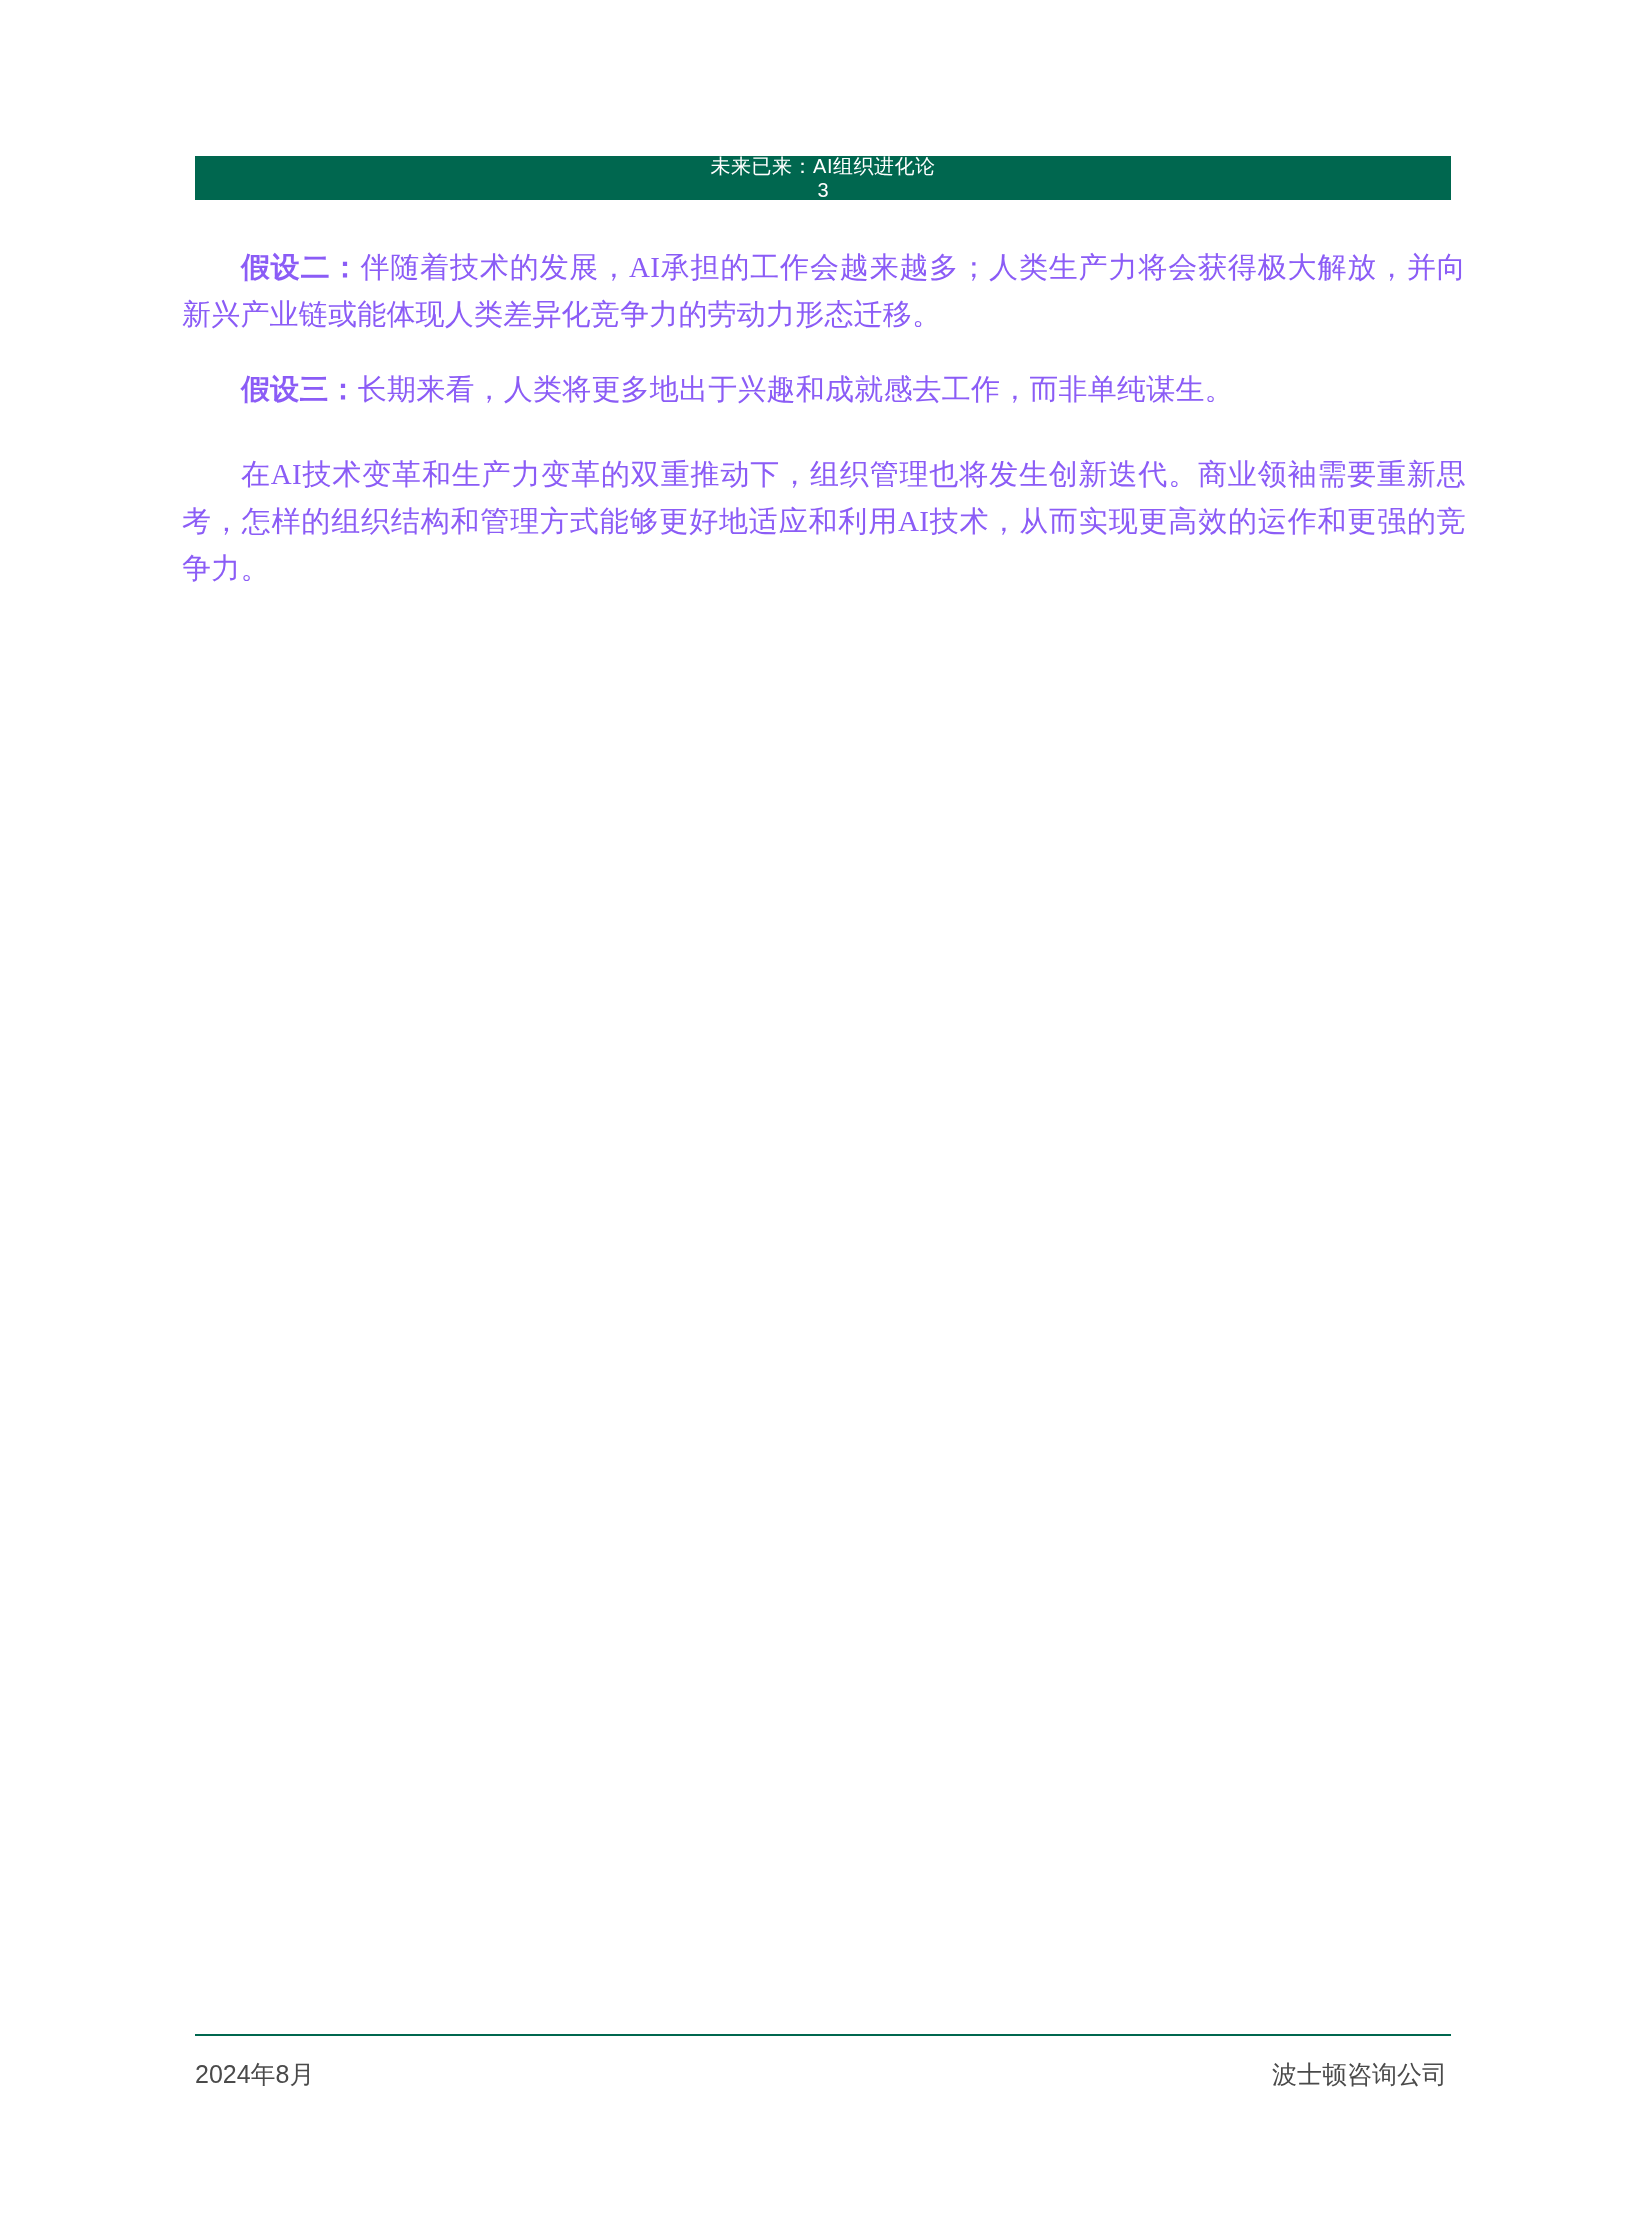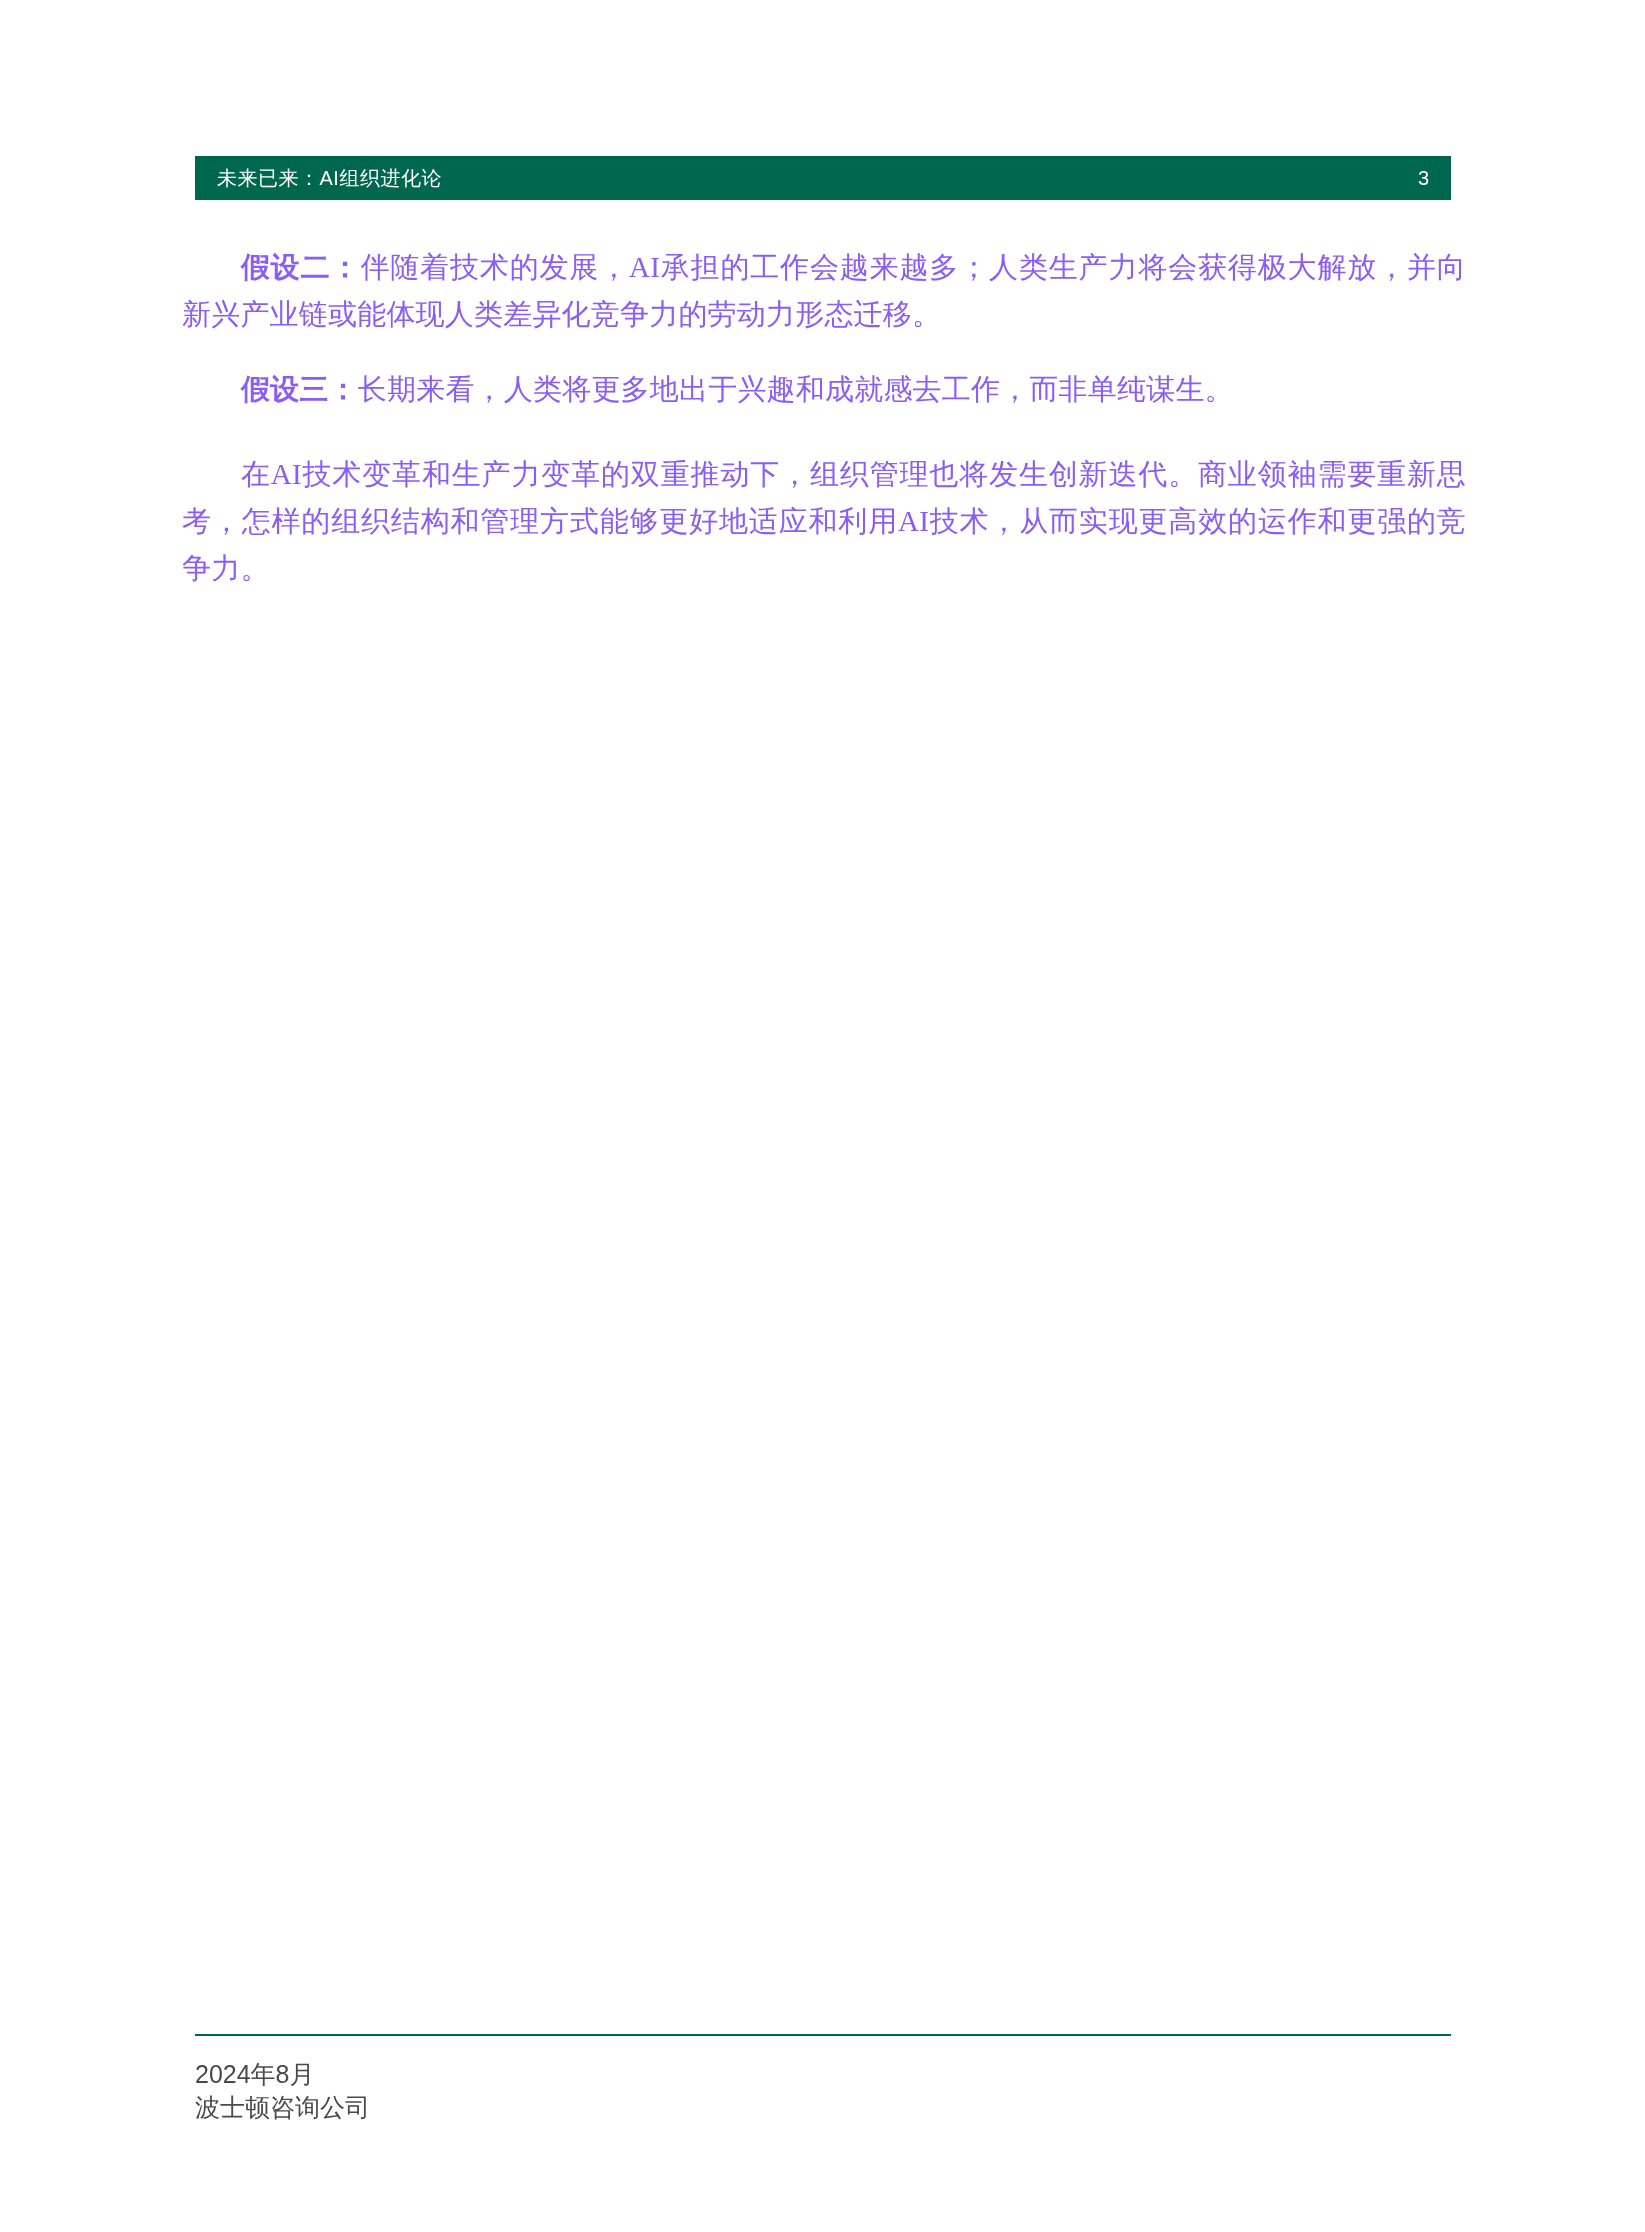--- a/index.html
+++ b/index.html
@@ -30,20 +30,21 @@
     left: 195px;
     top: 156px;
     width: 1256px;
     height: 44px;
     background: #00674f;
     display: flex;
     align-items: center;
     justify-content: space-between;
     box-sizing: border-box;
     padding: 0 22px 0 22px;
+    flex-direction: column;
   }
   .header-title {
     color: #ffffff;
     font-family: "Liberation Sans", sans-serif;
     font-size: 20px;
     letter-spacing: 0.5px;
     line-height: 1;
     white-space: nowrap;
   }
   .header-page-number {
@@ -92,21 +93,20 @@
     position: absolute;
     left: 195px;
     top: 2058px;
     width: 1256px;
     display: flex;
     align-items: baseline;
     justify-content: space-between;
     font-family: "Liberation Sans", sans-serif;
     font-size: 25px;
     color: #4a4a4a;
-    flex-direction: column;
   }
   .footer-left { white-space: nowrap; }
   .footer-right {
     white-space: nowrap;
     margin-right: 4px;
   }
 </style>
 </head>
 <body>
 

